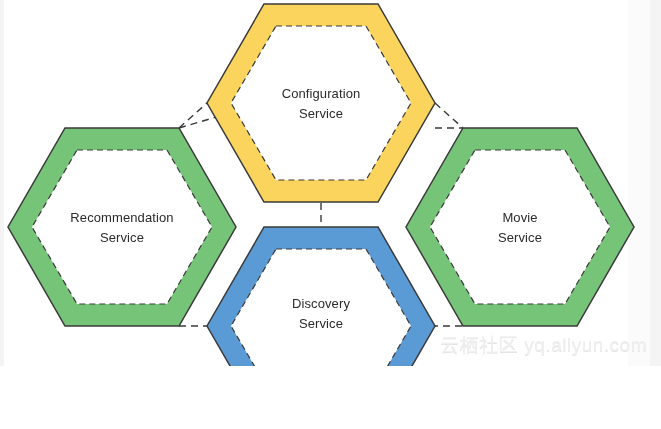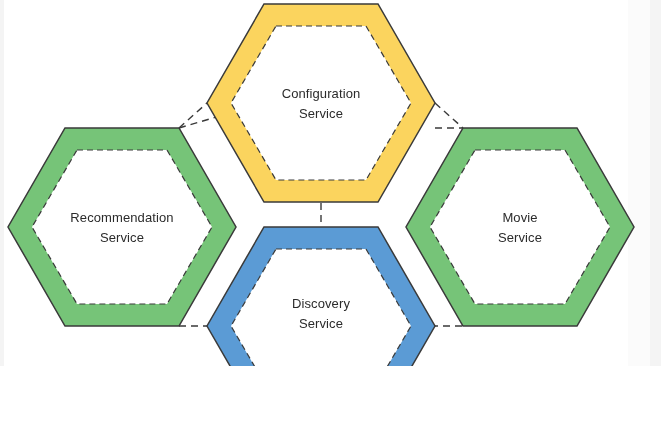--- a/index.html
+++ b/index.html
@@ -100,14 +100,17 @@
 
     <g>
       <polygon points="264,227 378,227 435,326 378,425 264,425 207,326" fill="#5B9BD5" stroke="#3a3a3a" stroke-width="1.5"></polygon>
       <polygon points="276,249 366,249 411,326 366,403 276,403 231,326" fill="#ffffff" stroke="#3a3a3a" stroke-width="1.2" stroke-dasharray="6,4"></polygon>
       <text class="hex-label" x="321" y="308">Discovery</text>
       <text class="hex-label" x="321" y="328">Service</text>
     </g>
 
   </svg>
 
+  <div class="watermark">
+    <span class="wm-cn">云栖社区</span><span>yq.aliyun.com</span>
+  </div>
 
 </div>
 
 </body></html>

